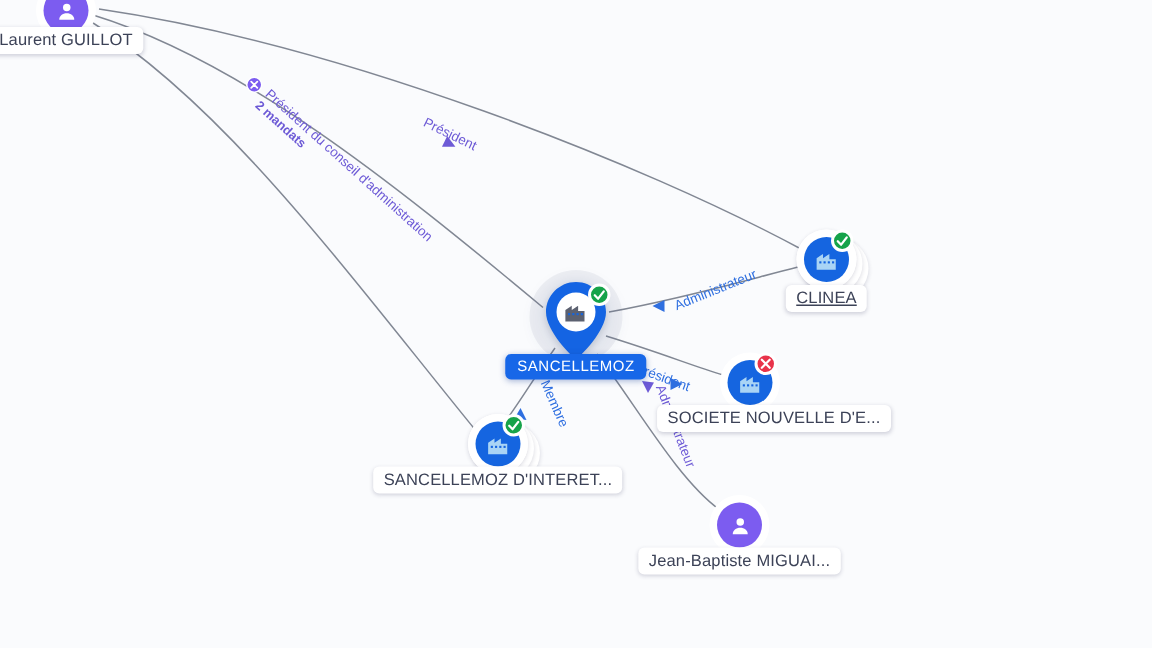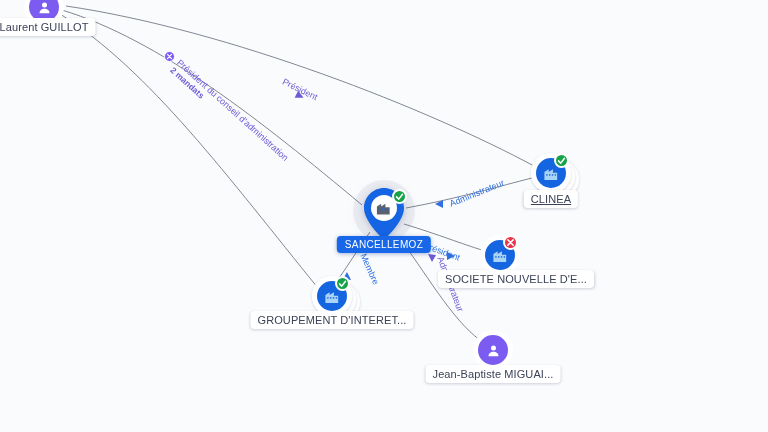--- a/index.html
+++ b/index.html
@@ -260,15 +260,15 @@
         </span>
       </div>
     </div>
   </div>
 
 <div id="label-layer">
     <div class="lbl" style="left: 44px; top: 18px;">Laurent GUILLOT</div>
     <div class="lbl sel" style="left: 384px; top: 236px;">SANCELLEMOZ</div>
     <div class="lbl" style="left: 551px; top: 190px; text-decoration: underline;">CLINEA</div>
     <div class="lbl" style="left: 500px; top: 270px; margin-left: 16px;">SOCIETE NOUVELLE D'E...</div>
-    <div class="lbl" style="left: 332px; top: 311px;">GROUPEMENT D'INTERET...</div>
+    <div class="lbl" style="left: 332px; top: 311px;">SANCELLEMOZ D'INTERET...</div>
     <div class="lbl" style="left: 493px; top: 365px; text-align: right;">Jean-Baptiste MIGUAI...</div>
   </div>
 
 </body></html>

